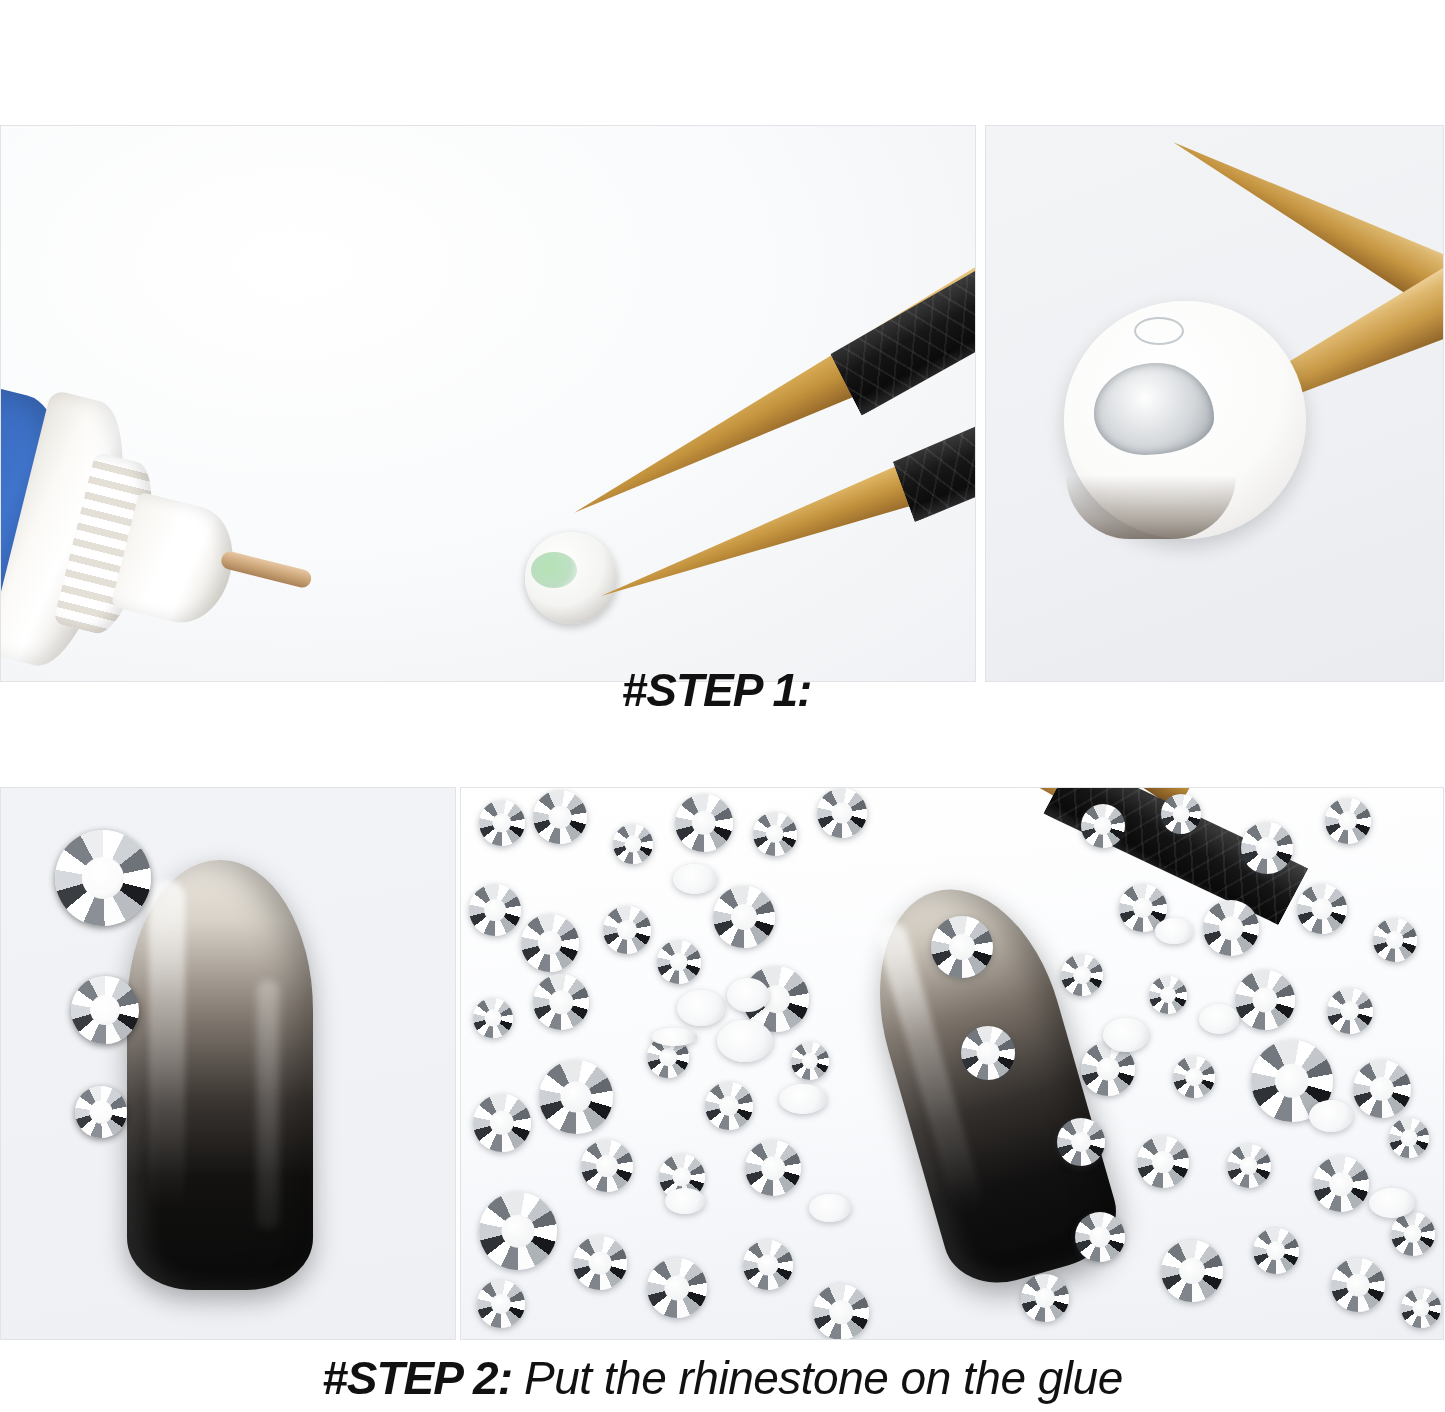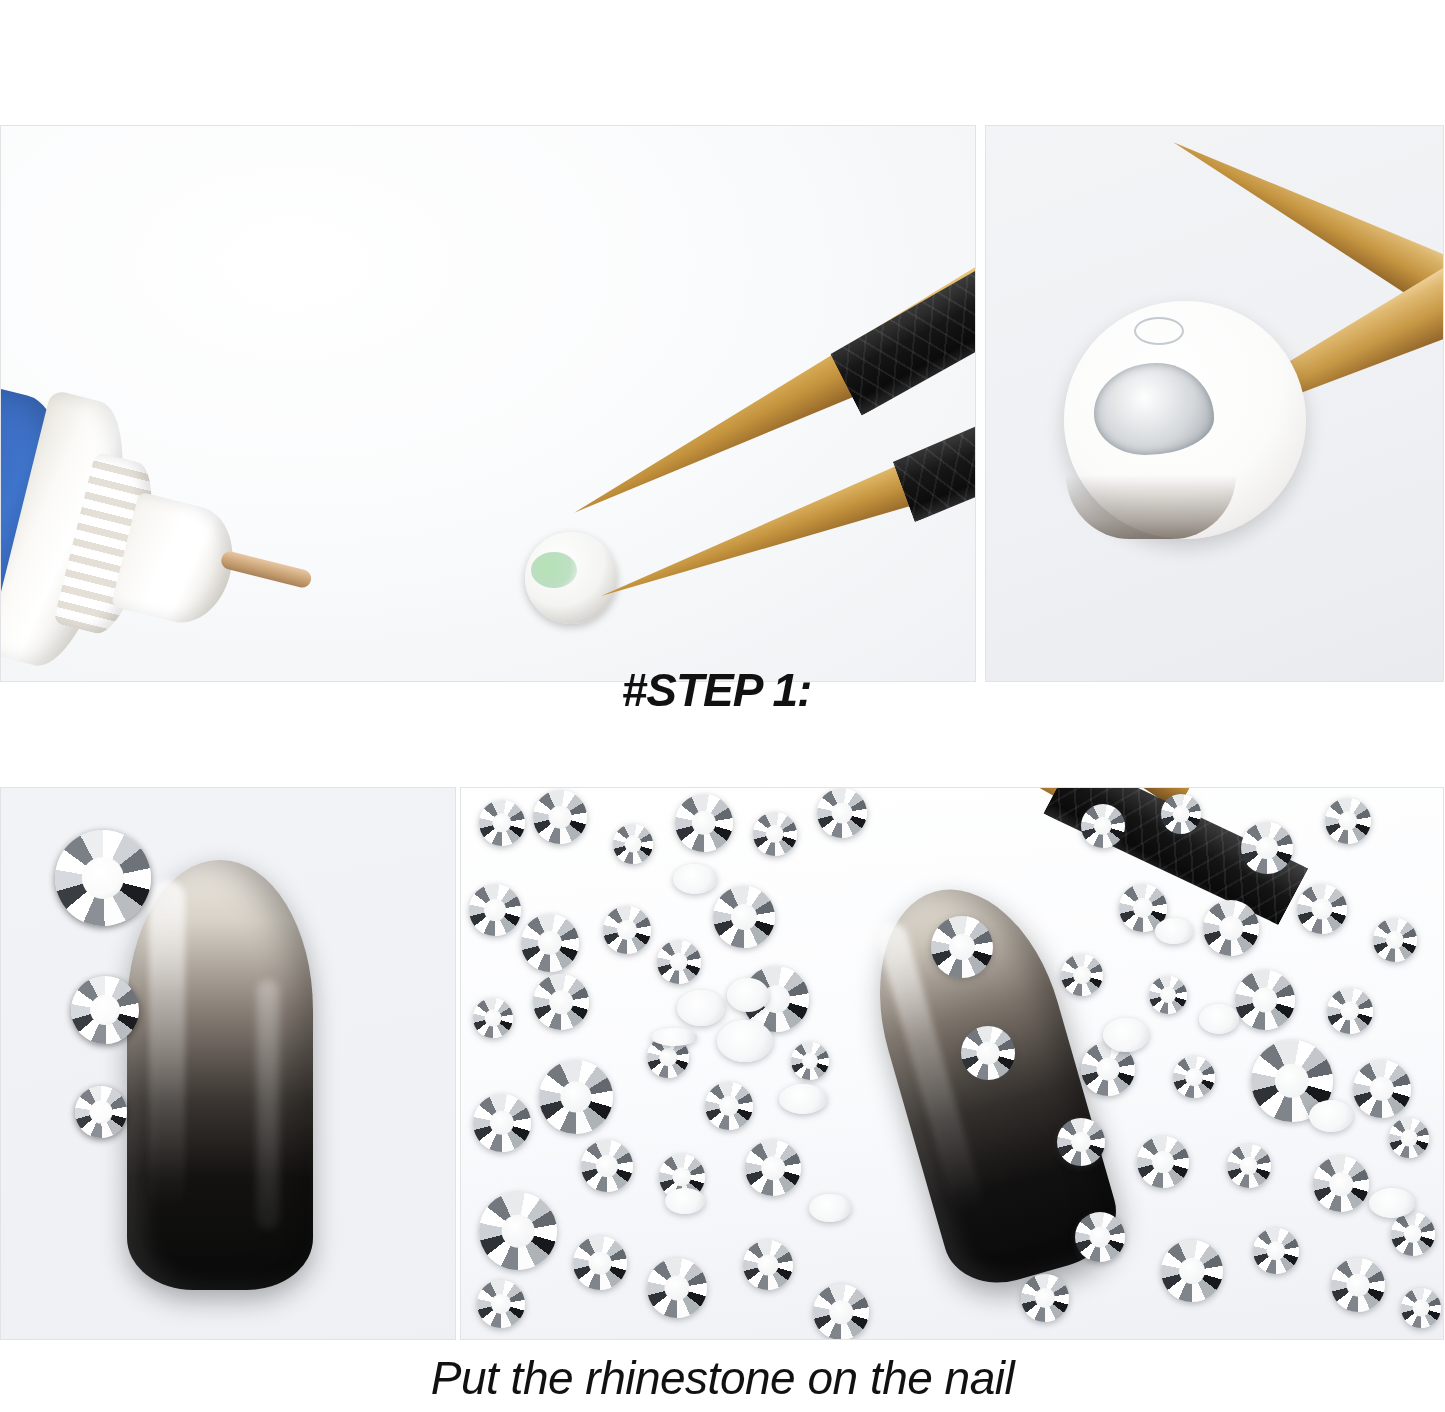--- a/index.html
+++ b/index.html
@@ -352,16 +352,17 @@
 
       <div class="flat" style="left:642px;top:230px;width:46px;height:34px;"></div>
       <div class="flat" style="left:738px;top:216px;width:40px;height:30px;"></div>
       <div class="flat" style="left:848px;top:312px;width:44px;height:32px;"></div>
       <div class="flat" style="left:908px;top:400px;width:46px;height:30px;"></div>
       <div class="flat" style="left:694px;top:130px;width:38px;height:26px;"></div>
     </div>
   </div>
 
   <div class="caption cap-2">
-    <span class="body">Put the rhinestone on the nail</span>
+    <span class="lead">#STEP 2:</span>
+    <span class="body">Put the rhinestone on the glue</span>
   </div>
 
 </div>
 
 </body></html>

